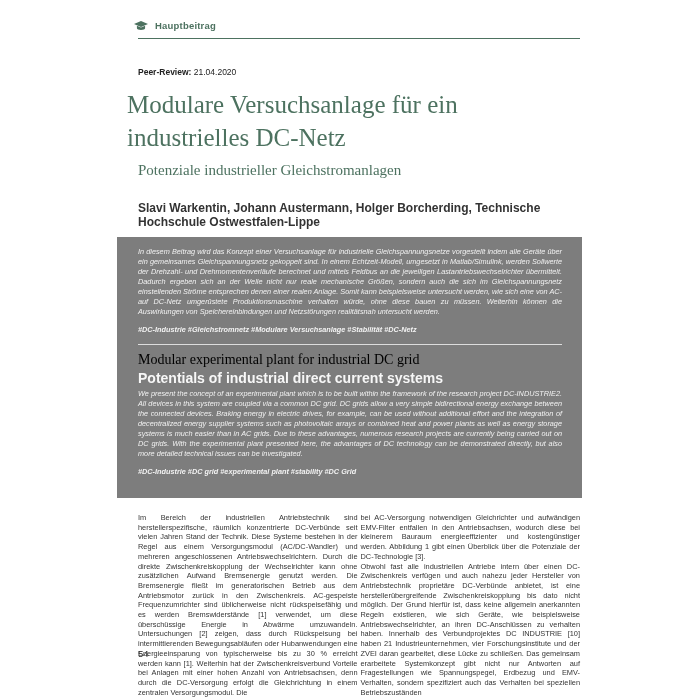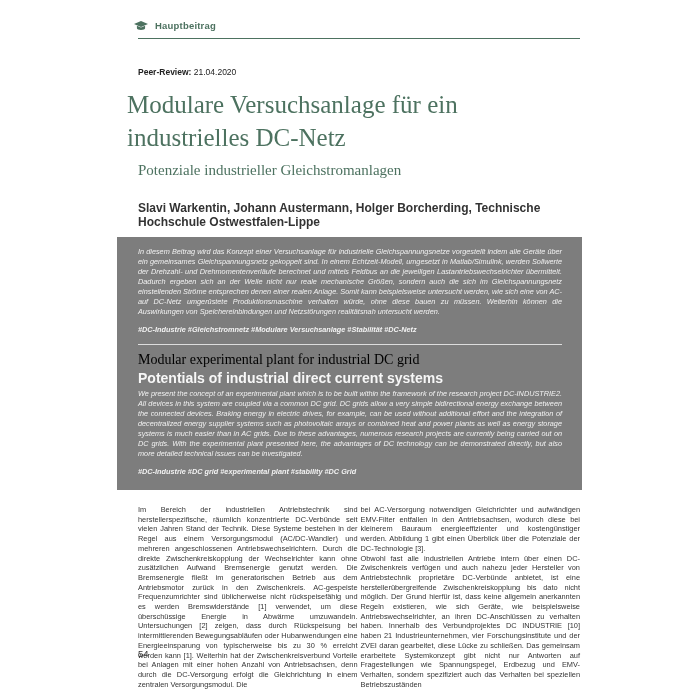--- a/index.html
+++ b/index.html
@@ -37,21 +37,21 @@
     font-size:15px; line-height:18px;
     color:#4d7260;
   }
   .authors { margin:22px 2px 0 21px; font-size:12px; font-weight:bold; color:#333333; }
 
   
   .abstract-box {
     margin-top:8px;
     background:#7d7d7d;
     color:#f2f2f2;
-    padding:10px 20px 13px 21px;
+    padding:10px 20px 21px 21px;
   }
   .abstract-text {
     font-style:italic; font-size:7.3px; line-height:10px;
     text-align:justify;
   }
   .hashtags { font-style:italic; font-weight:bold; font-size:7.3px; line-height:10px; margin-top:8px; }
   .box-rule { border:0; border-top:1px solid #dddddd; margin:9px 0 0 0; }
   .en-title {
     font-family:"Liberation Serif","DejaVu Serif",serif;
     font-weight:400; font-size:14px; line-height:16px;

